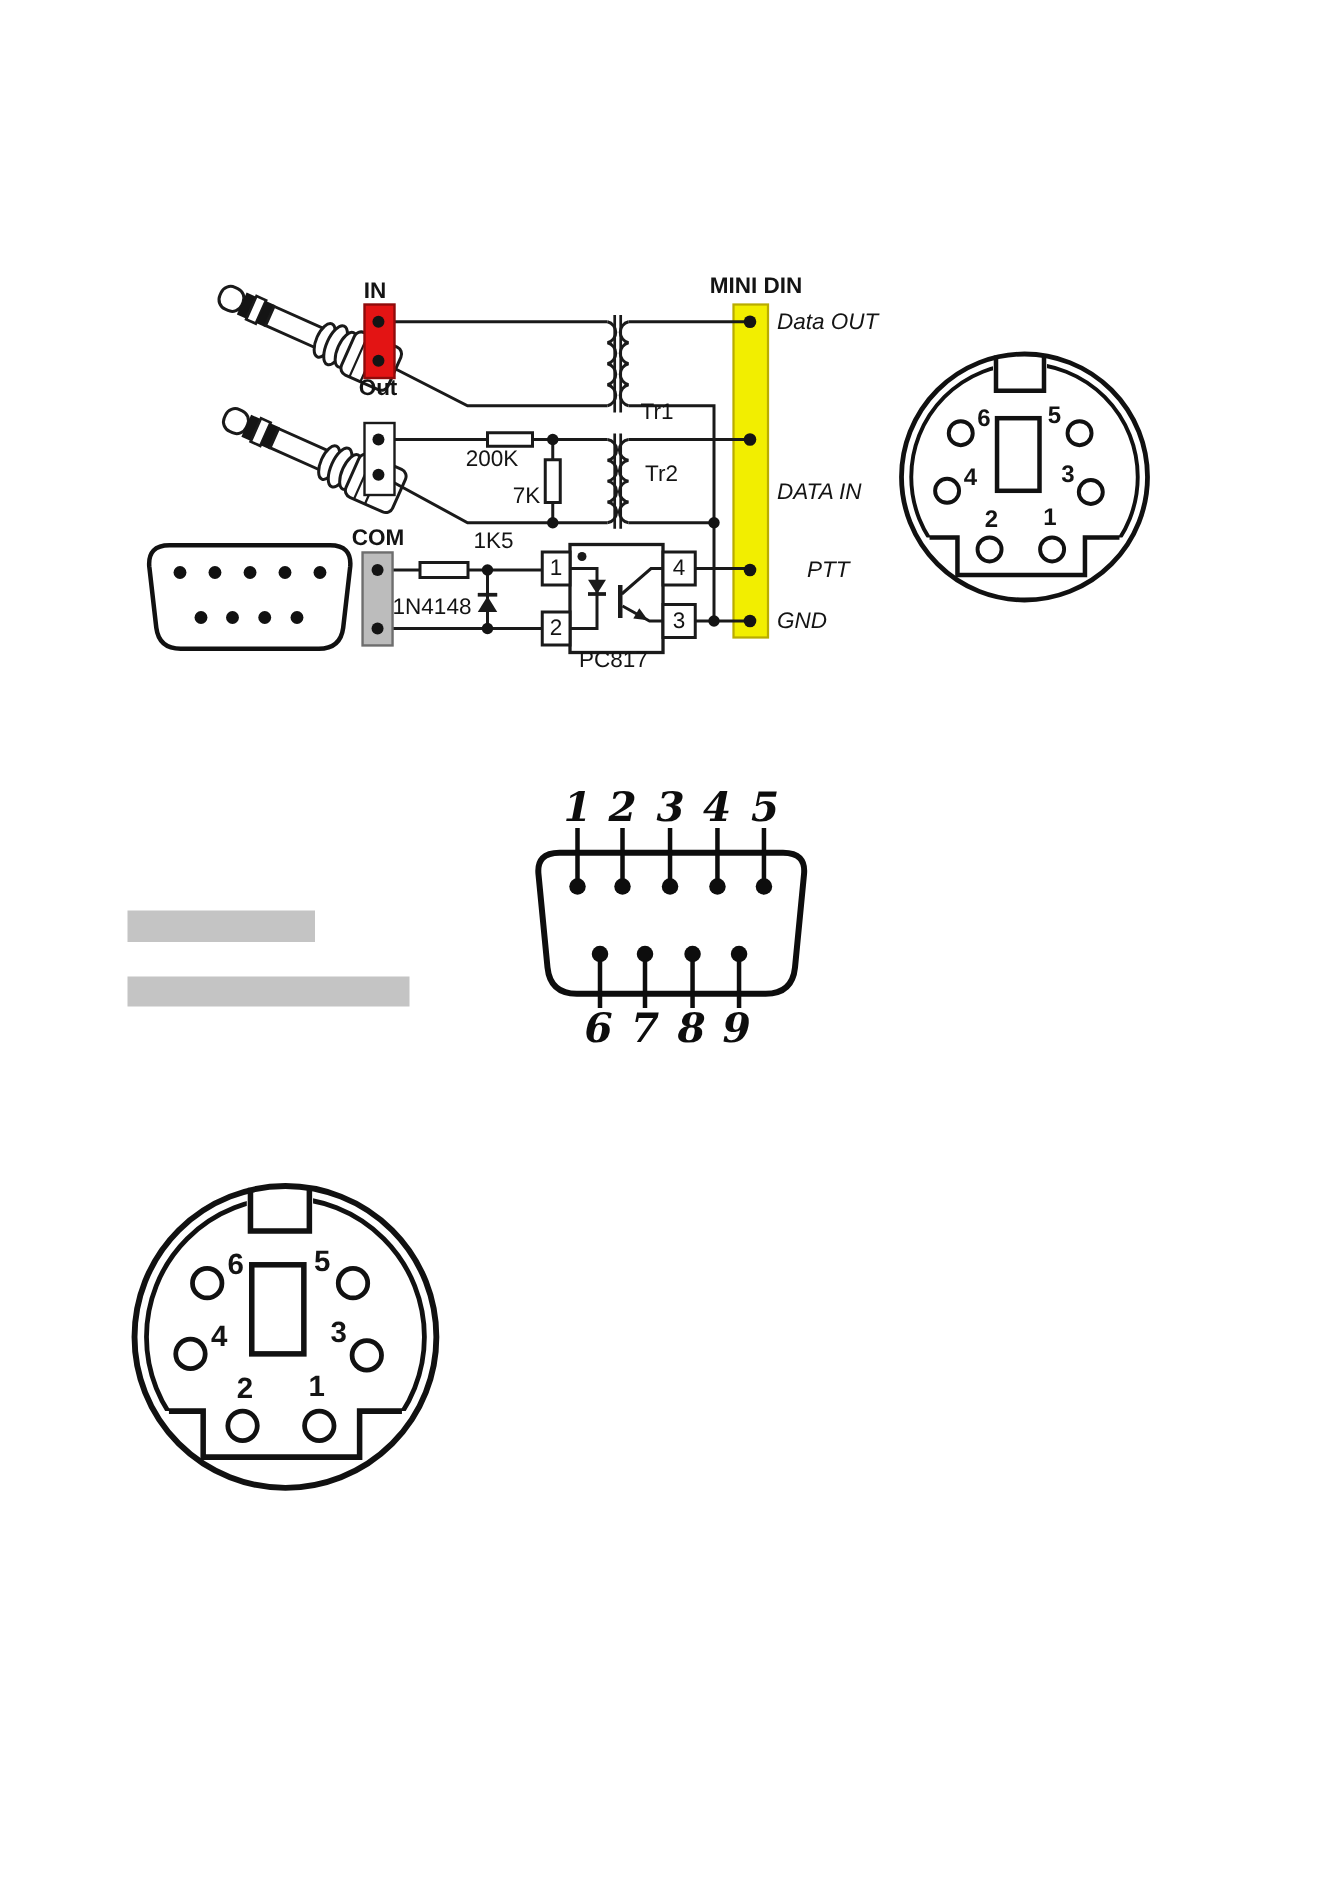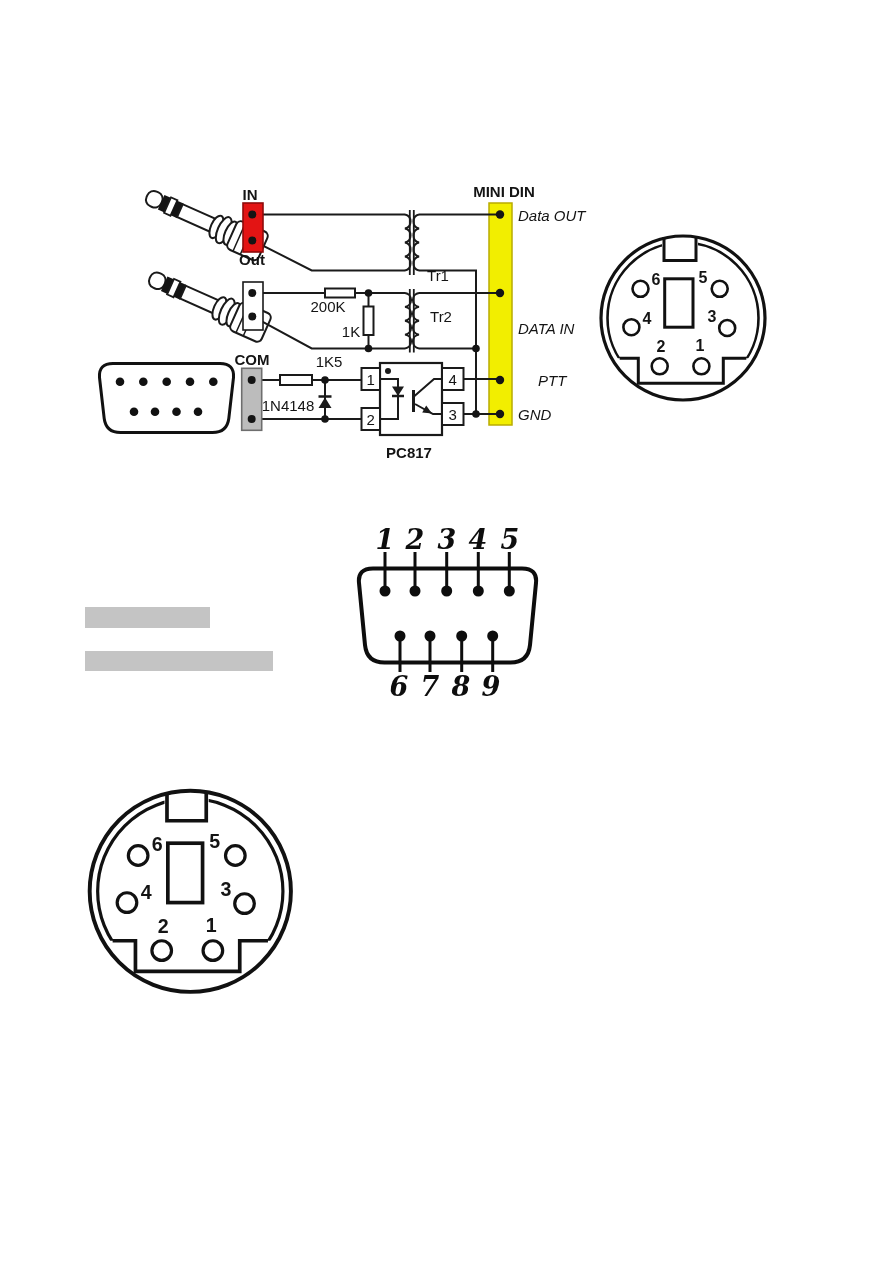--- a/index.html
+++ b/index.html
@@ -191,26 +191,26 @@
     <use href="#minidin-shape" transform="translate(86,787) scale(1.227)"></use>
   </g>
 </svg>
 
 <div class="lbl bold" style="left:250px;top:194px;">IN</div>
 <div class="lbl bold" style="left:252px;top:259px;">Out</div>
 <div class="lbl bold" style="left:252px;top:359px;">COM</div>
 <div class="lbl bold" style="left:504px;top:191px;">MINI DIN</div>
 
 <div class="lbl" style="left:328px;top:306px;">200K</div>
-<div class="lbl" style="left:351px;top:331px;">1K</div>
+<div class="lbl" style="left:351px;top:331px;">7K</div>
 <div class="lbl" style="left:294px;top:361px;margin-left:35px;">1K5</div>
 <div class="lbl" style="left:288px;top:405px;">1N4148</div>
 <div class="lbl" style="left:438px;top:241px;margin-top:34px;">Tr1</div>
 <div class="lbl" style="left:441px;top:316px;">Tr2</div>
-<div class="lbl" style="left:409px;top:452px;font-weight:bold;">PC817</div>
+<div class="lbl" style="left:409px;top:440px;">PC817</div>
 
 <div class="lbl" style="left:370.7px;top:379px;">1</div>
 <div class="lbl" style="left:370.7px;top:419px;">2</div>
 <div class="lbl" style="left:452.7px;top:379px;">4</div>
 <div class="lbl" style="left:452.7px;top:414px;">3</div>
 
 <div class="lbl left" style="left:518px;top:215px;">Data OUT</div>
 <div class="lbl left" style="left:518px;top:292px;margin-top:36px;">DATA IN</div>
 <div class="lbl left" style="left:518px;top:380px;margin-left:20px;">PTT</div>
 <div class="lbl left" style="left:518px;top:414px;text-align:center;">GND</div>

